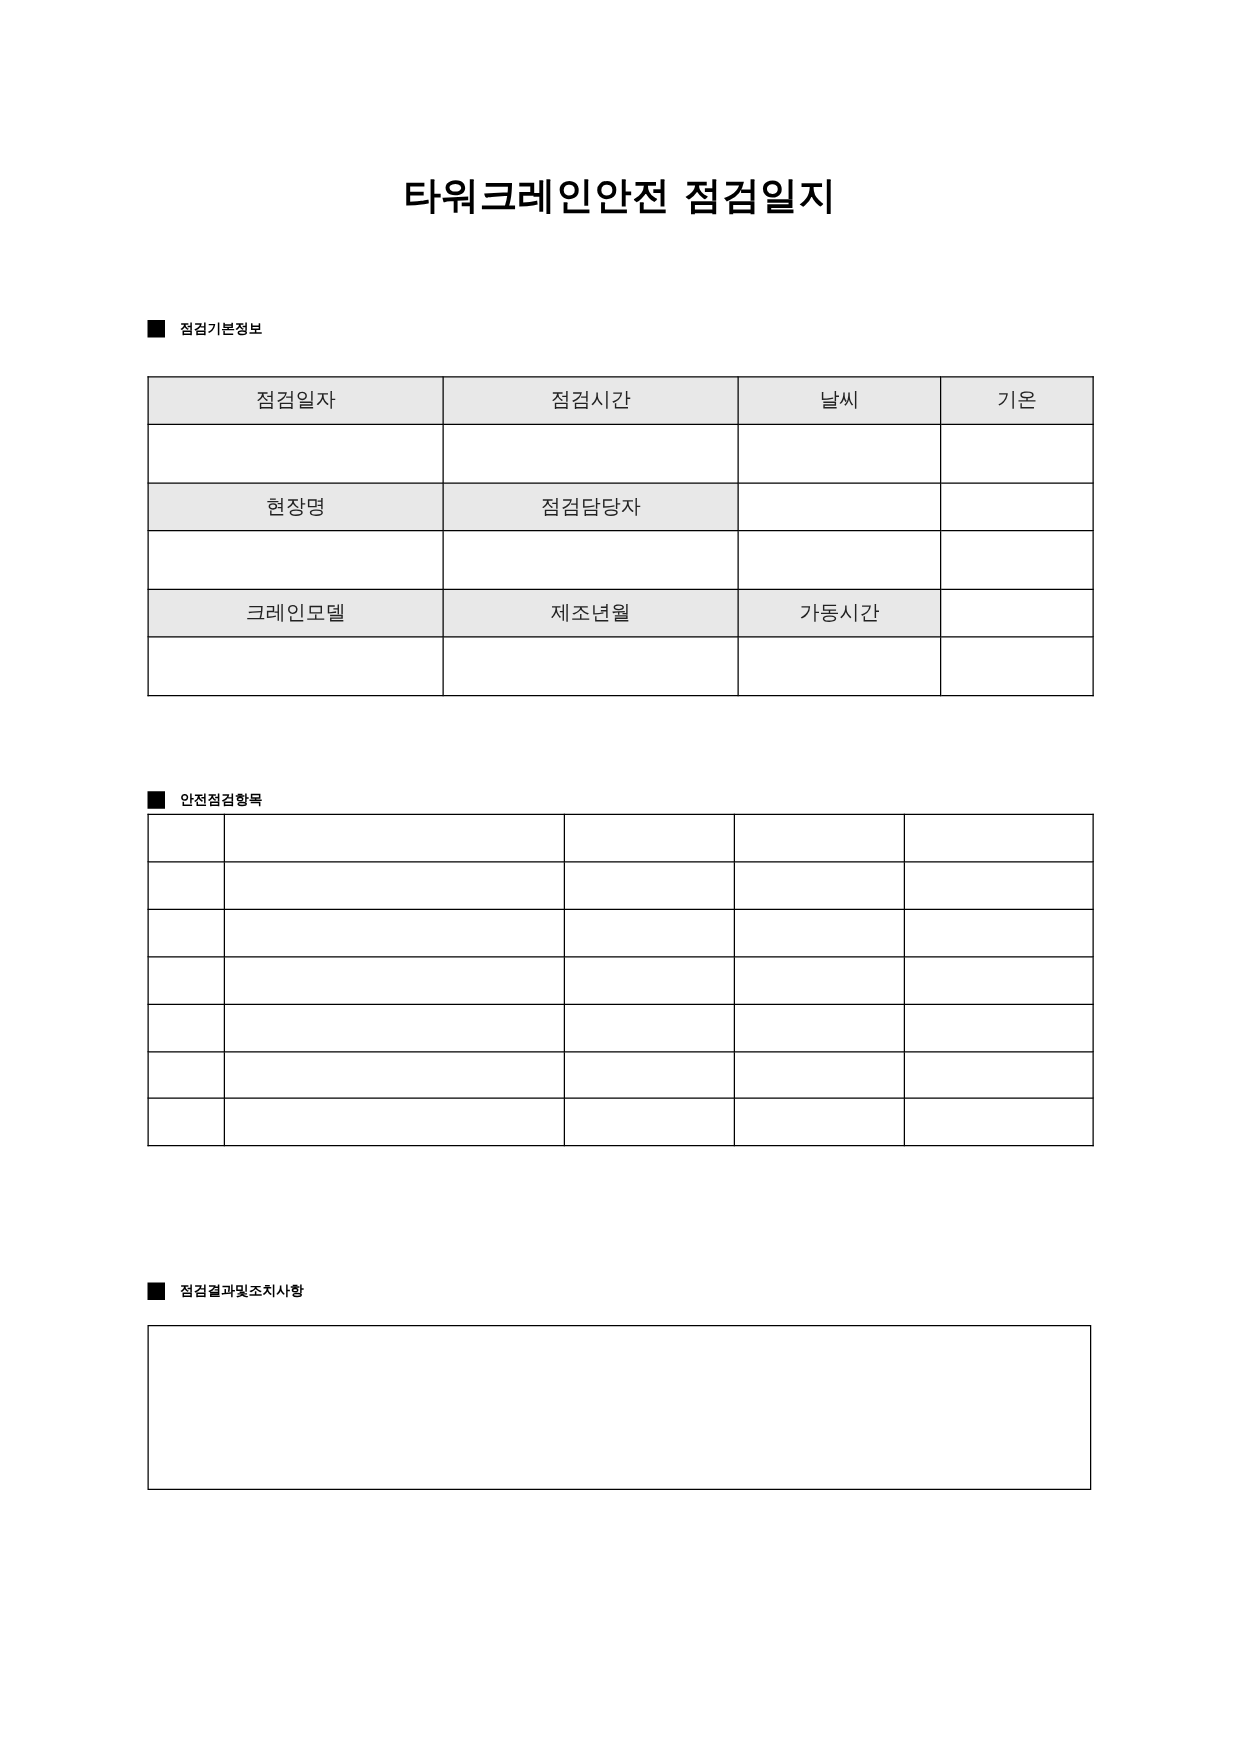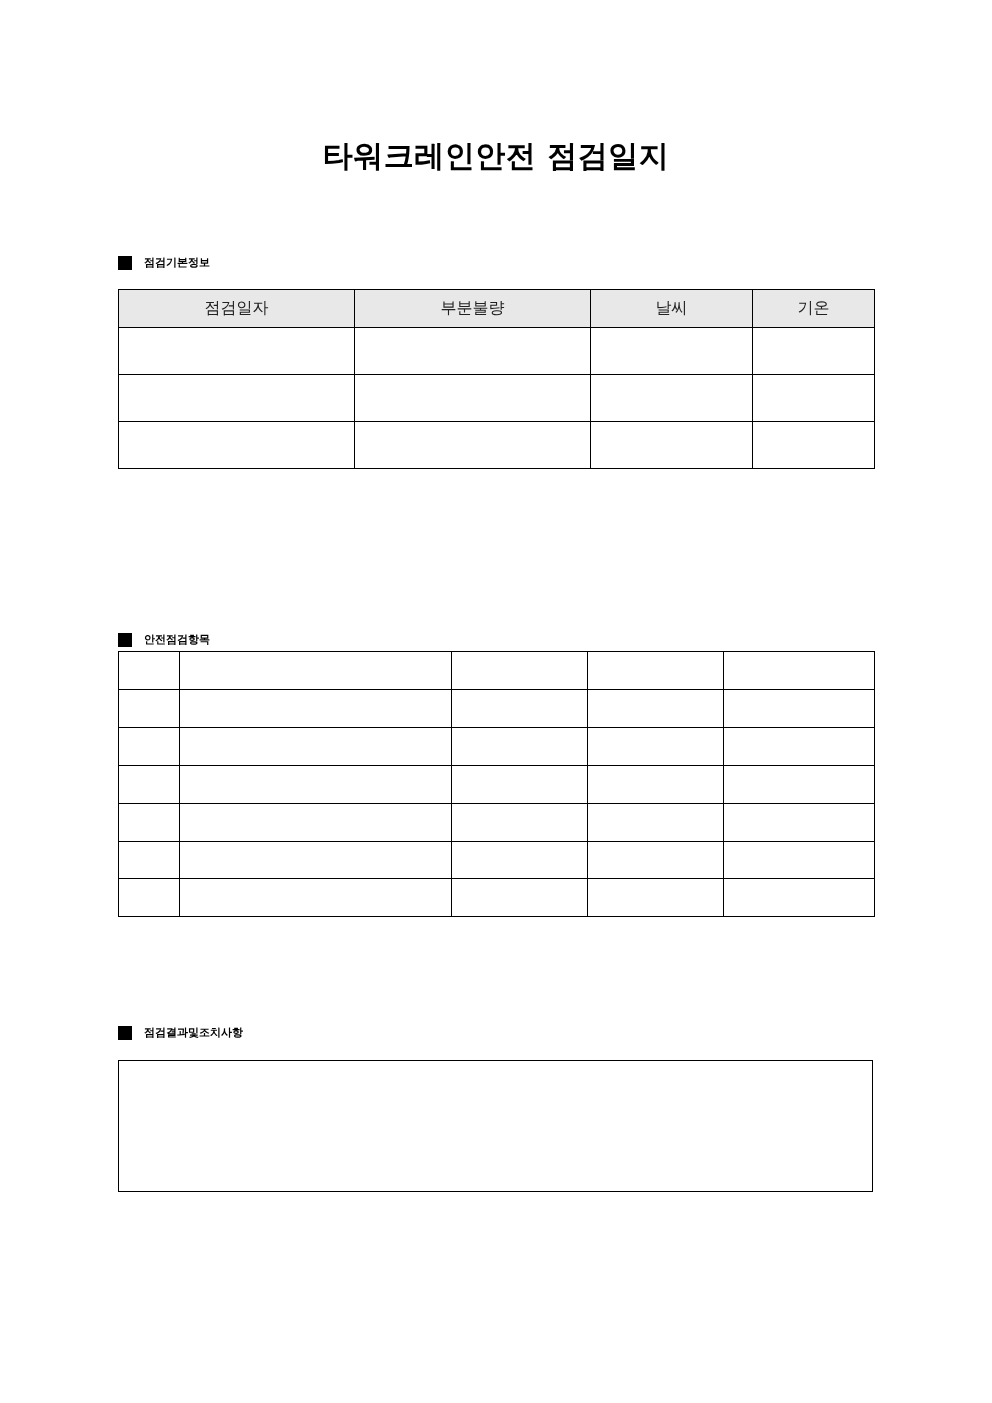--- a/index.html
+++ b/index.html
@@ -15,44 +15,56 @@
 </head>
 <body>
 
 <div class="title">타워크레인안전 점검일지</div>
 
 <div class="section-title" style="top:255px;">
   <span class="sq"></span>
   <span>점검기본정보</span>
 </div>
 
-<table style="left:118px; top:289px; width:756px;">
+<table style="left:118px; top:301px; width:756px;">
   <colgroup>
     <col style="width:236px">
       <col style="width:236px">
       <col style="width:162px">
       <col style="width:122px">
   </colgroup>
   <tbody>
       <tr style="height:38px;">
     <td class="hd">점검일자</td>
-    <td class="hd">부분불량</td>
+    <td class="hd">점검시간</td>
     <td class="hd">날씨</td>
     <td class="hd">기온</td>
   </tr>
   <tr style="height:47px;">
     <td></td>
     <td></td>
     <td></td>
     <td></td>
   </tr>
+  <tr style="height:38px;">
+    <td class="hd">현장명</td>
+    <td class="hd">점검담당자</td>
+    <td></td>
+    <td></td>
+  </tr>
   <tr style="height:47px;">
     <td></td>
     <td></td>
     <td></td>
+    <td></td>
+  </tr>
+  <tr style="height:38px;">
+    <td class="hd">크레인모델</td>
+    <td class="hd">제조년월</td>
+    <td class="hd">가동시간</td>
     <td></td>
   </tr>
   <tr style="height:47px;">
     <td></td>
     <td></td>
     <td></td>
     <td></td>
   </tr>
 </tbody>
   </table>

